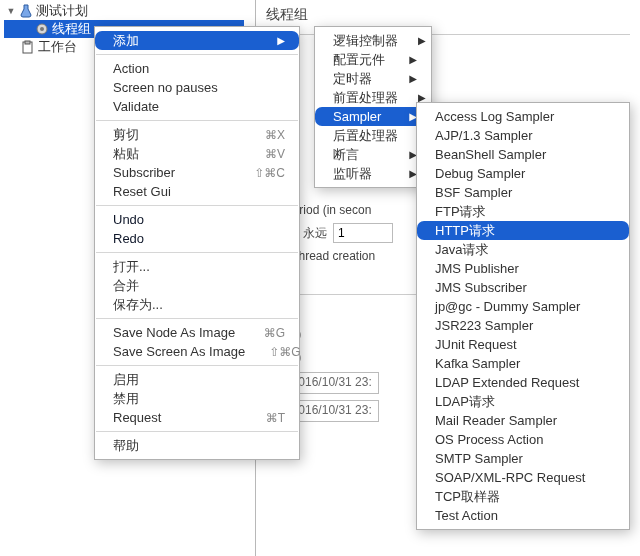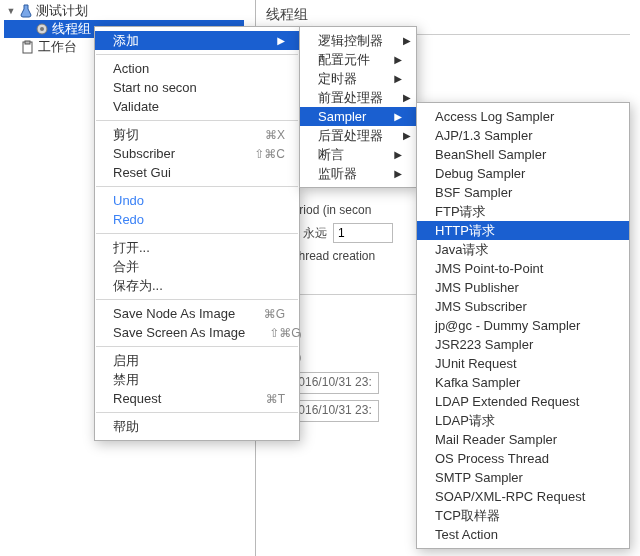--- a/index.html
+++ b/index.html
@@ -12,28 +12,28 @@
 .tree-node .icon { width: 16px; height: 16px; margin: 0 2px; display: inline-flex; align-items: center; justify-content: center; }
 .right-panel { position: absolute; left: 255px; top: 0; width: 385px; height: 556px; border-left: 1px solid #b8b8b8; padding: 6px 10px; color: #444; }
 .right-panel .title { font-size: 14px; margin-bottom: 10px; }
 .right-panel hr { border: none; border-top: 1px solid #ccc; margin: 8px 0; }
 .right-panel .row { display: flex; align-items: center; margin: 6px 0; font-size: 12px; }
 .right-panel .row input[type=text] { height: 20px; width: 60px; border: 1px solid #bbb; padding: 0 4px; margin: 0 6px; font-size: 12px; }
 .right-panel .row input[type=checkbox] { margin-right: 4px; }
 .right-panel .field { height: 22px; border: 1px solid #bbb; padding: 2px 6px; color: #666; font-size: 12px; display: inline-block; background: #fff; }
 .menu { position: absolute; background: #fff; border: 1px solid #b0b0b0; box-shadow: 2px 3px 12px rgba(0,0,0,0.25); padding: 4px 0; }
 .menu .item { display: flex; align-items: center; justify-content: space-between; height: 19px; padding: 0 14px 0 18px; font-size: 13px; color: #333; white-space: nowrap; }
-.menu .item.sel { background: #1a5fd0; color: #fff; }
-.menu .item.disabled { color: #3b82f6; }
+.menu .item.sel { background: #1a5fd0; color: #fff; border-radius: 7px; }
+.menu .item.disabled { color: #0f172a; }
 .menu .sep { height: 1px; background: #d6d6d6; margin: 4px 1px; }
 .menu .item .shortcut { color: #888; font-size: 12px; margin-left: 24px; }
 .menu .item .sub { font-size: 10px; margin-left: 20px; }
 .menu .item.sel .sub { color: #fff; }
 .menu1 { left: 94px; top: 26px; width: 206px; }
-.menu2 { left: 299px; top: 26px; width: 118px; }
+.menu2 { left: 314px; top: 26px; width: 118px; }
 .menu3 { left: 416px; top: 102px; width: 214px; }
 </style>
 </head>
 <body>
 
 <div class="tree">
   <div class="tree-node">
     <span class="arrow">▼</span>
     <span class="icon">
       <svg width="14" height="14" viewBox="0 0 14 14">
@@ -105,31 +105,35 @@
 <div class="menu menu1" id="m1">
     <div class="item sel">
       <span>添加</span>
       <span class="sub">▶</span>
     </div>
     <div class="sep"></div>
     <div class="item">
       <span>Action</span>
     </div>
     <div class="item">
-      <span>Start no secon</span>
+      <span>Screen no pauses</span>
     </div>
     <div class="item">
       <span>Validate</span>
     </div>
     <div class="sep"></div>
     <div class="item">
       <span>剪切</span>
       <span class="shortcut">⌘X</span>
     </div>
     <div class="item">
+      <span>粘贴</span>
+      <span class="shortcut">⌘V</span>
+    </div>
+    <div class="item">
       <span>Subscriber</span>
       <span class="shortcut">⇧⌘C</span>
     </div>
     <div class="item">
       <span>Reset Gui</span>
     </div>
     <div class="sep"></div>
     <div class="item disabled">
       <span>Undo</span>
     </div>
@@ -224,23 +228,20 @@
     <div class="item">
       <span>FTP请求</span>
     </div>
     <div class="item sel">
       <span>HTTP请求</span>
     </div>
     <div class="item">
       <span>Java请求</span>
     </div>
     <div class="item">
-      <span>JMS Point-to-Point</span>
-    </div>
-    <div class="item">
       <span>JMS Publisher</span>
     </div>
     <div class="item">
       <span>JMS Subscriber</span>
     </div>
     <div class="item">
       <span>jp@gc - Dummy Sampler</span>
     </div>
     <div class="item">
       <span>JSR223 Sampler</span>
@@ -254,21 +255,21 @@
     <div class="item">
       <span>LDAP Extended Request</span>
     </div>
     <div class="item">
       <span>LDAP请求</span>
     </div>
     <div class="item">
       <span>Mail Reader Sampler</span>
     </div>
     <div class="item">
-      <span>OS Process Thread</span>
+      <span>OS Process Action</span>
     </div>
     <div class="item">
       <span>SMTP Sampler</span>
     </div>
     <div class="item">
       <span>SOAP/XML-RPC Request</span>
     </div>
     <div class="item">
       <span>TCP取样器</span>
     </div>

